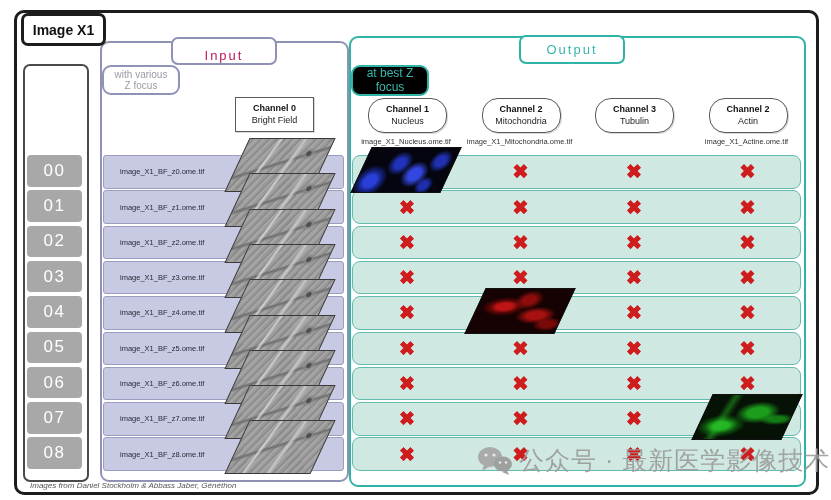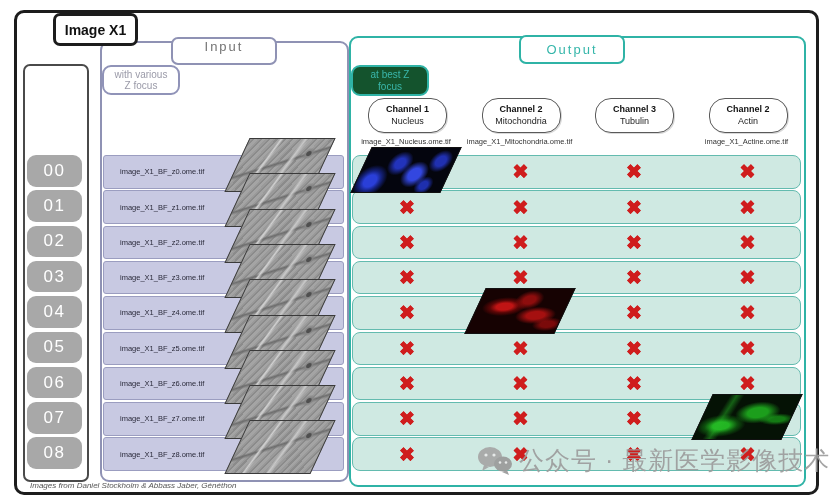--- a/index.html
+++ b/index.html
@@ -2,56 +2,56 @@
 <html><head>
 <meta charset="utf-8">
 <style>
   html,body{margin:0;padding:0;background:#fff;}
   .canvas{position:relative;width:831px;height:500px;background:#fff;
     font-family:"Liberation Sans",sans-serif;overflow:hidden;}
   .frame{position:absolute;left:14px;top:10px;width:799px;height:479px;
     border:3px solid #1c1c1c;border-radius:10px;background:#fff;}
   .title-box{position:absolute;left:21px;top:13px;width:79px;height:27px;background:#fff;
     border:3px solid #1c1c1c;border-radius:7px;display:flex;align-items:center;justify-content:center;
-    font-weight:bold;font-size:14px;color:#111;z-index:30;margin-left:32px;}
+    font-weight:bold;font-size:14px;color:#111;z-index:30;}
   
   .zcol{position:absolute;left:23px;top:64px;width:62px;height:414px;border:2px solid #4a4a4a;
     border-radius:7px;background:#fff;z-index:4;}
   .zhead{position:absolute;left:23px;top:64px;width:62px;height:27px;border:2px solid #4a4a4a;
     border-radius:7px;background:#fff;display:flex;align-items:center;justify-content:center;
     color:#8a8a93;font-size:12px;z-index:6;}
-  .z-cell{position:absolute;left:27px;width:55px;height:31.5px;background:#a8a8a8;border-radius:9px;
+  .z-cell{position:absolute;left:27px;width:55px;height:31.5px;background:#a8a8a8;border-radius:4px;
     display:flex;align-items:center;justify-content:center;color:#fff;font-size:17px;
     letter-spacing:1.5px;top:calc(155px + var(--i)*35.3px);z-index:6;}
   
   .input-panel{position:absolute;left:100px;top:41px;width:245px;height:437px;
     border:2px solid #8f92b4;border-radius:9px;background:#fff;z-index:1;}
   .input-label{position:absolute;left:171px;top:37px;width:102px;height:24px;background:#fff;
-    border:2px solid #8f92b4;border-radius:7px;color:#737373;font-size:13px;letter-spacing:2px;
-    display:flex;align-items:flex-start;justify-content:center;z-index:10;}
+    border:2px solid #8f92b4;border-radius:7px;color:#be185d;font-size:13px;letter-spacing:2px;
+    display:flex;align-items:flex-end;justify-content:center;z-index:10;}
   .input-sub{position:absolute;left:102px;top:65px;width:74px;height:26px;background:#fff;
     border:2px solid #9093b8;border-radius:9px;color:#9a9aa8;font-size:10px;line-height:1.15;
     display:flex;align-items:center;justify-content:center;text-align:center;white-space:pre-line;z-index:10;}
   .ch-box{position:absolute;width:77px;height:33px;background:#fff;border:1.2px solid #5a5a5a;
     display:flex;flex-direction:column;align-items:center;justify-content:center;z-index:9;
     box-shadow:1px 1px 0 rgba(0,0,0,.15);}
   .ch-title{font-weight:bold;font-size:9px;color:#111;line-height:1.3;}
   .ch-stain{font-size:9px;color:#222;line-height:1.3;}
   .ch0{left:235px;top:97px;}
   .out-ch{left:calc(368px + var(--c)*113.5px);top:98px;border-radius:16px;}
   .out-file{position:absolute;top:137px;width:152px;text-align:center;font-size:7.5px;color:#333;
     left:calc(330px + var(--c)*113.5px);z-index:9;}
   
   .output-panel{position:absolute;left:349px;top:36px;width:453px;height:447px;
     border:2px solid #2fb3a6;border-radius:9px;background:#fff;z-index:1;}
   .output-label{position:absolute;left:519px;top:35px;width:102px;height:25px;background:#fff;
     border:2px solid #2fb3a6;border-radius:7px;color:#35b6aa;font-size:13px;letter-spacing:2px;
     display:flex;align-items:center;justify-content:center;z-index:10;}
-  .output-sub{position:absolute;left:351px;top:65px;width:74px;height:27px;background:#14532d;
-    border:2px solid #2fb3a6;border-radius:9px;color:#3ab7ab;font-size:10px;line-height:1.15;
+  .output-sub{position:absolute;left:351px;top:65px;width:74px;height:27px;background:#000000;
+    border:2px solid #2fb3a6;border-radius:9px;color:#3ab7ab;font-size:12px;line-height:1.15;
     display:flex;align-items:center;justify-content:center;text-align:center;white-space:pre-line;z-index:10;}
   
   .input-stripe{position:absolute;left:103px;width:239px;height:31.5px;background:#c8c9e2;
     border:1px solid #9b9dc0;border-radius:3px;top:calc(155px + var(--i)*35.3px);z-index:2;}
   .input-file{position:absolute;left:16px;top:0;height:100%;display:flex;align-items:center;
     font-size:7.5px;color:#2a2a3a;}
   .output-stripe{position:absolute;left:352px;width:447px;height:31.5px;background:#cfe9e2;
     border:1px solid #63bbaf;border-radius:8px;top:calc(155px + var(--i)*35.3px);z-index:2;}
   .out-cell{position:absolute;top:0;height:100%;width:40px;display:flex;align-items:center;
     justify-content:center;left:calc(34px + var(--c)*113.5px);}
@@ -103,20 +103,24 @@
   </div>
 
   <div class="zcol"></div>
 
   <div class="input-panel"></div>
   <div class="input-label">
     <span>Input</span>
   </div>
   <div class="input-sub">with various
 Z focus</div>
+  <div class="ch-box ch0">
+    <span class="ch-title">Channel 0</span>
+    <span class="ch-stain">Bright Field</span>
+  </div>
 
   <div class="output-panel"></div>
   <div class="output-label">
     <span>Output</span>
   </div>
   <div class="output-sub">at best Z
 focus</div>
 
   <div id="rows-layer">
       <div class="z-cell" style="--i: 0;">00</div>

